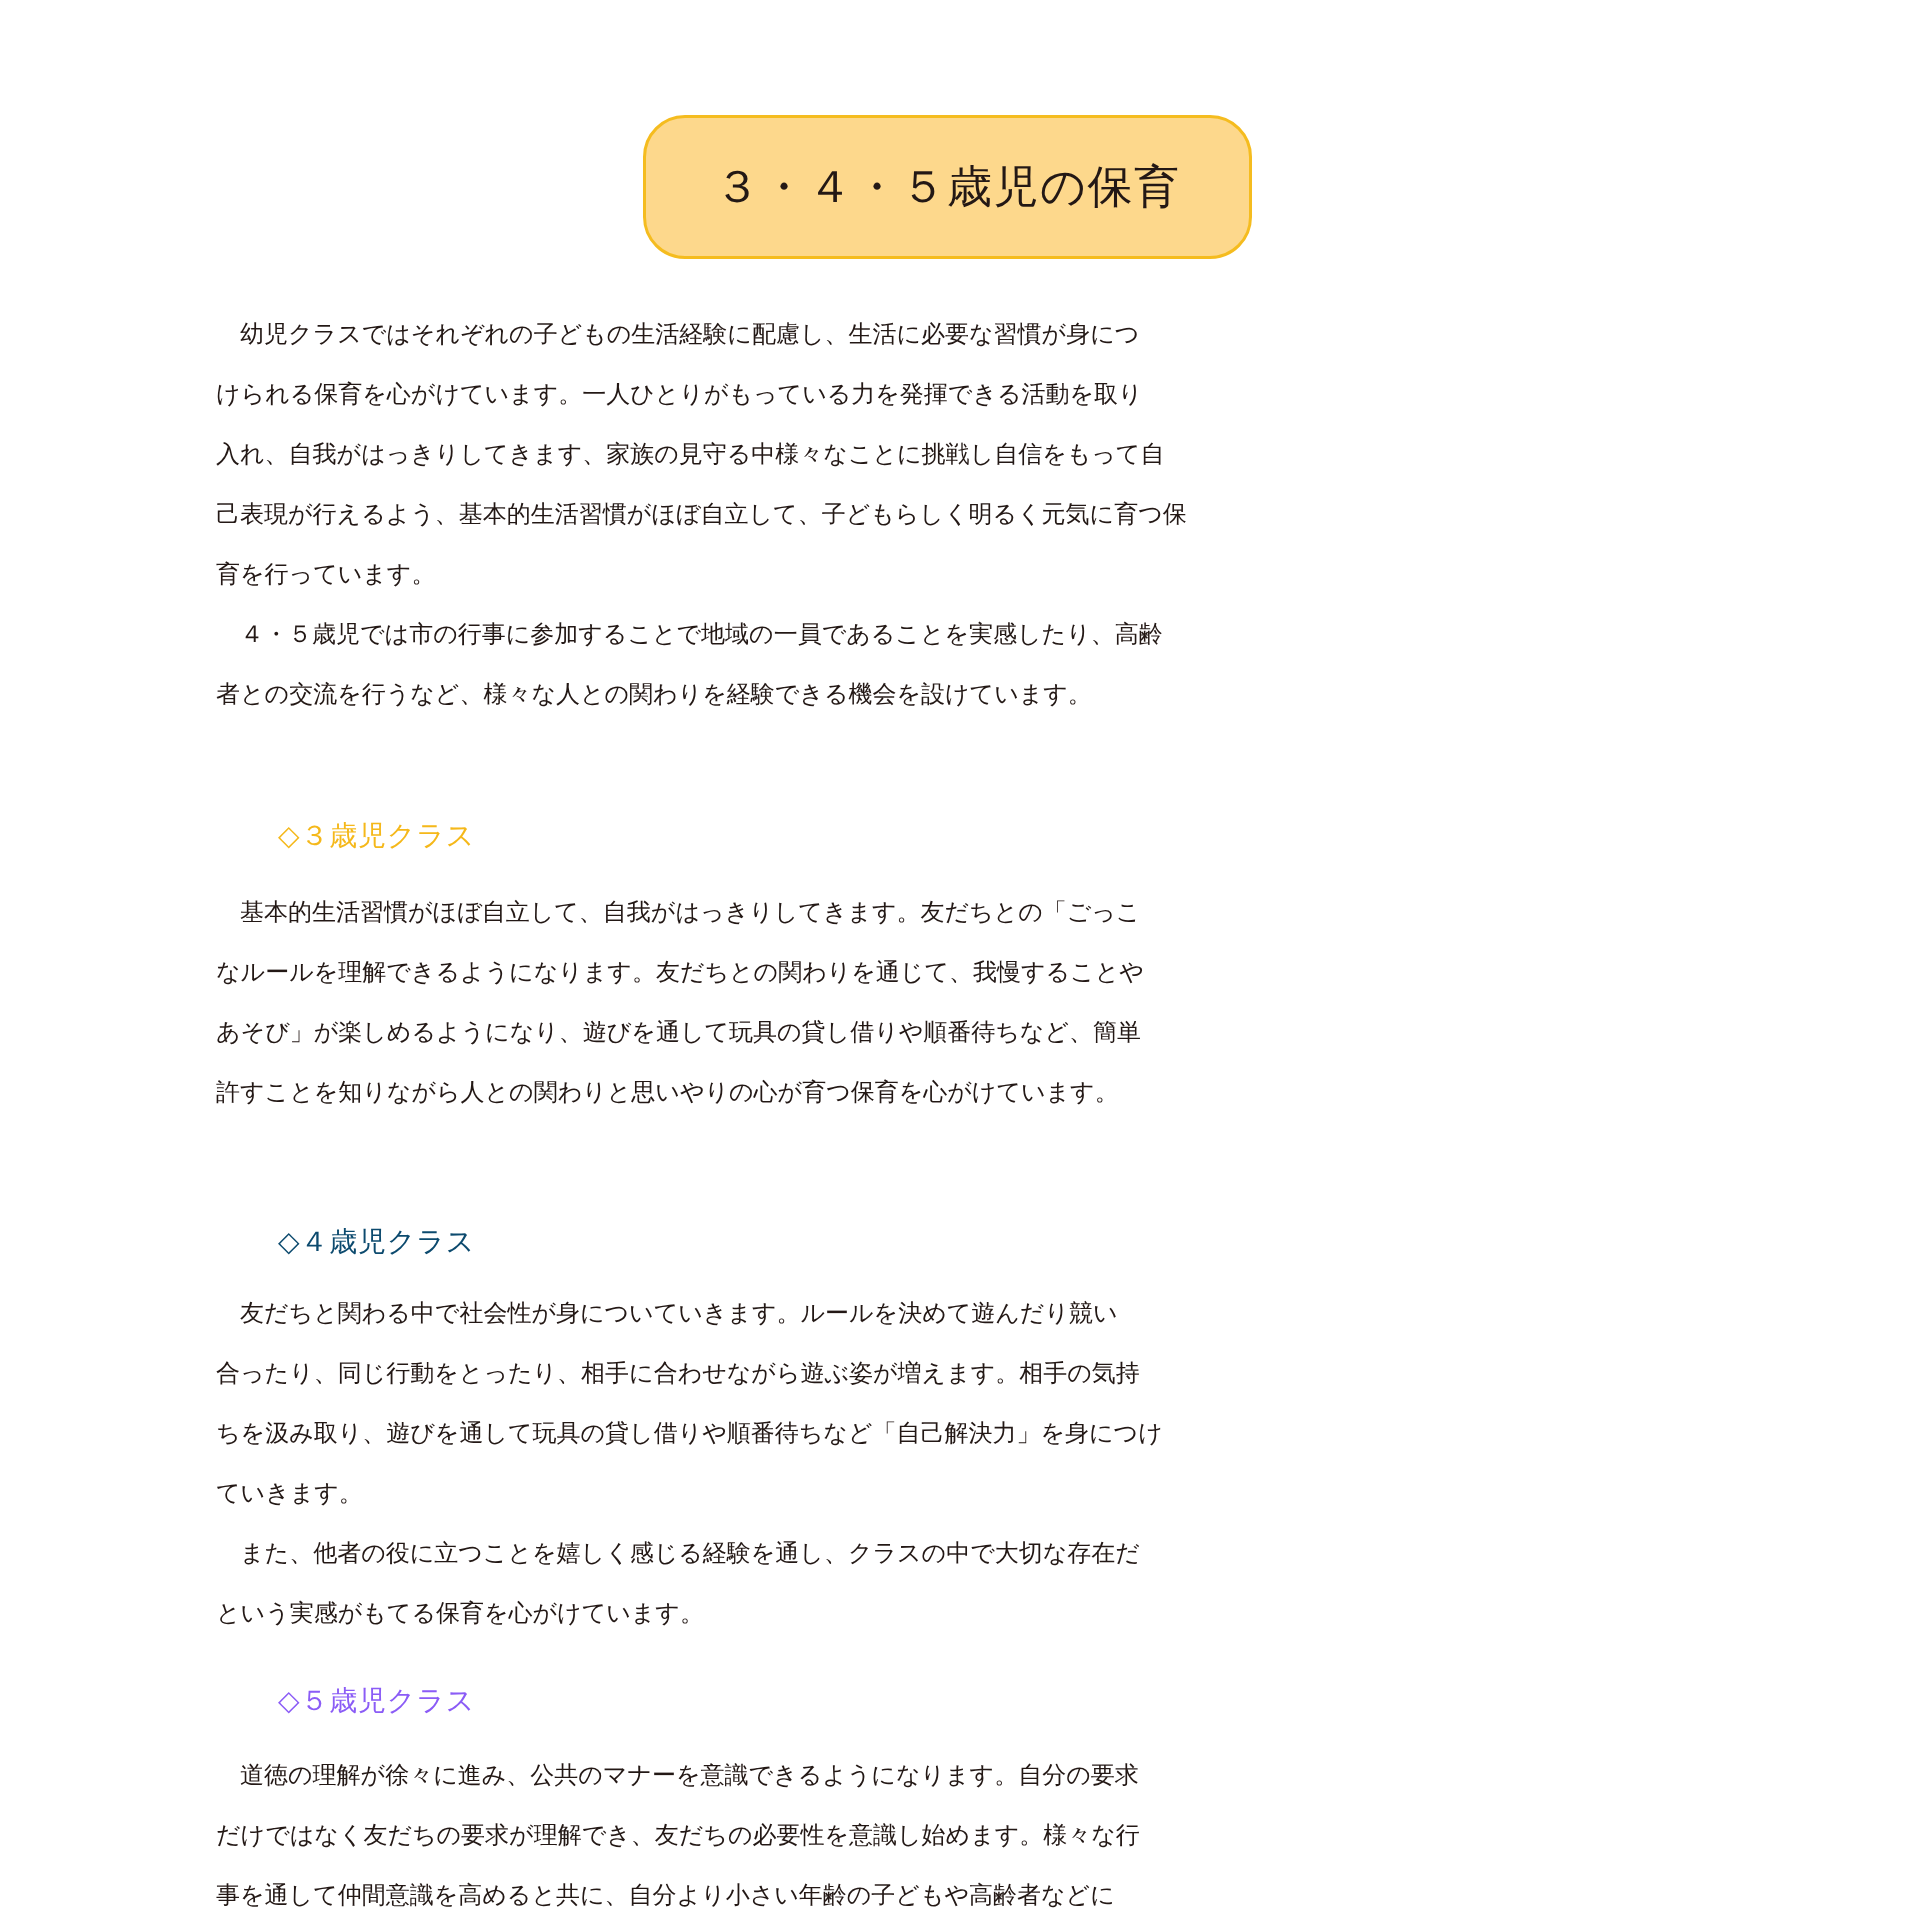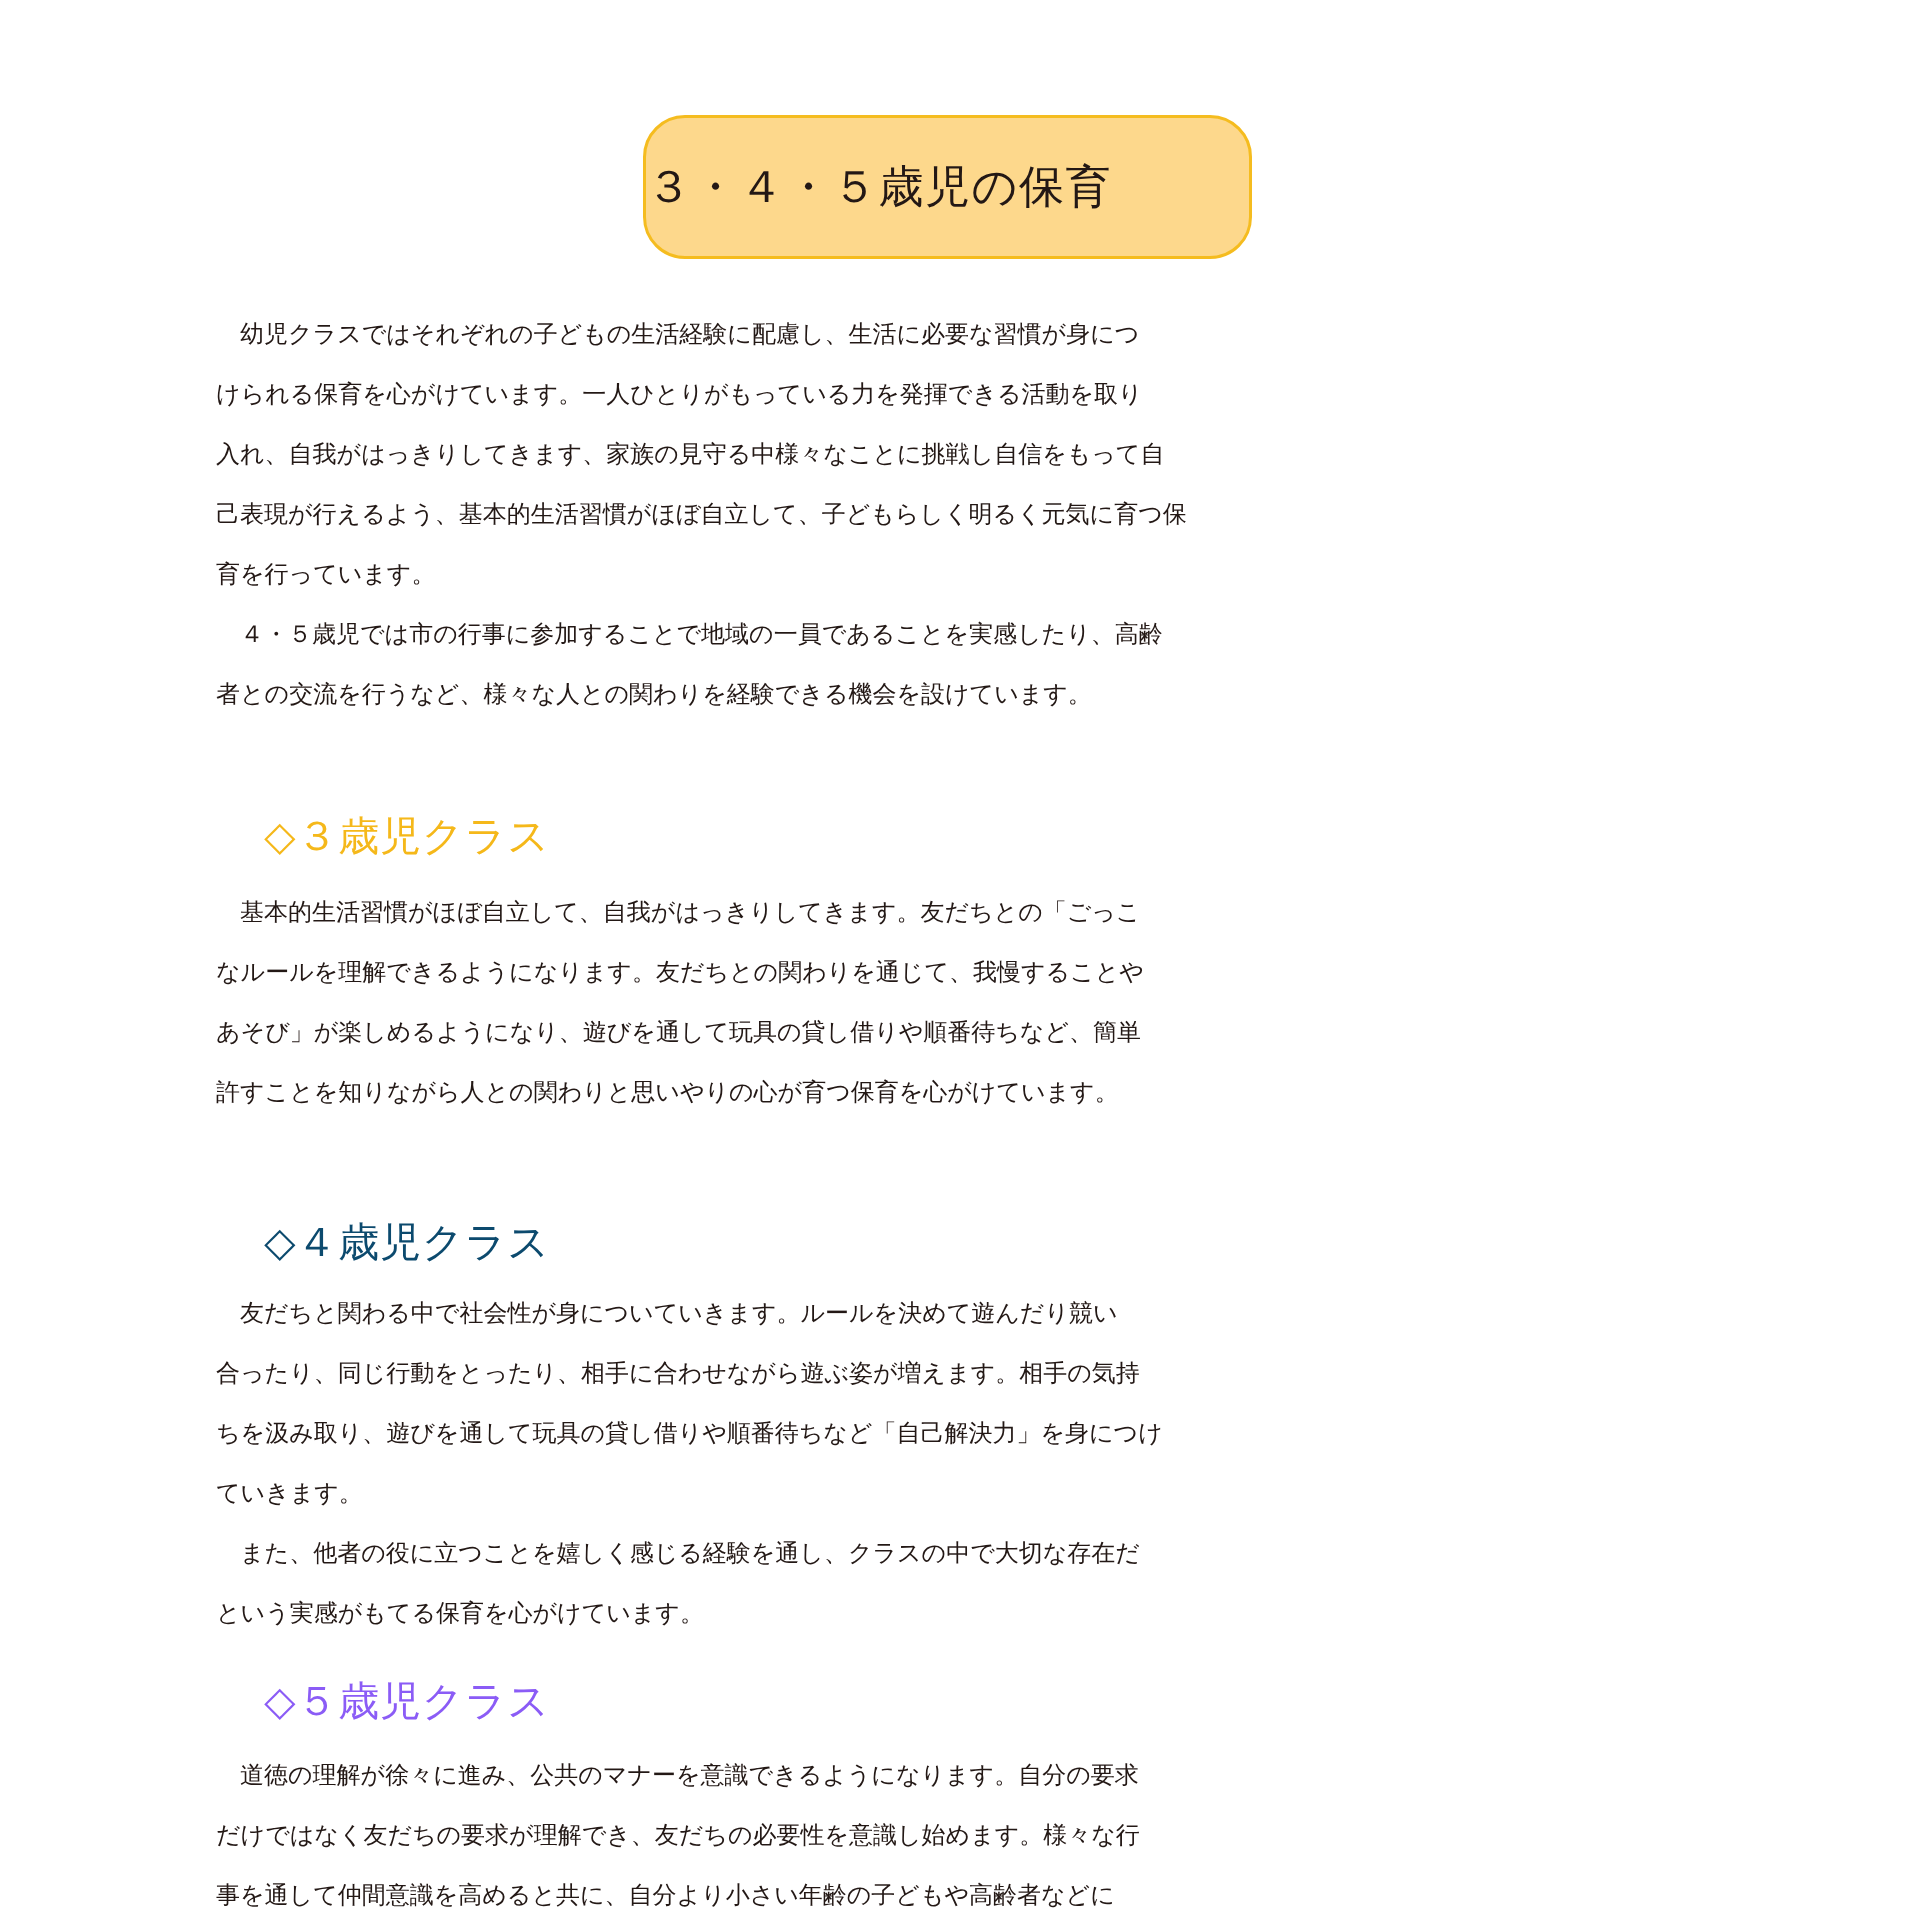--- a/index.html
+++ b/index.html
@@ -20,20 +20,21 @@
     left: 643px;
     top: 115px;
     width: 609px;
     height: 144px;
     background: #fdd88c;
     border: 3.5px solid #f5bc1f;
     border-radius: 42px;
     box-sizing: border-box;
     display: flex;
     align-items: center;
+    justify-content: center;
   }
   .title-text {
     font-size: 45px;
     letter-spacing: 1.5px;
     color: #231815;
     white-space: nowrap;
   }
   .paragraph {
     position: absolute;
     left: 216px;
@@ -42,24 +43,25 @@
     line-height: 60px;
     letter-spacing: 0px;
   }
   .line {
     display: block;
     white-space: nowrap;
     height: 60px;
   }
   .section-heading {
     position: absolute;
-    left: 264px;
-    font-size: 41px;
+    left: 278px;
+    font-size: 28px;
     white-space: nowrap;
     letter-spacing: 0.8px;
+    margin-top: 8px;
   }
   .heading-3 { color: #f5b81a; top: 809px; }
   .heading-4 { color: #0c4a6e; top: 1215px; }
   .heading-5 { color: #8b5cf6; top: 1674px; }
 </style>
 </head>
 <body>
 
 <div class="title-box">
   <span class="title-text">３・４・５歳児の保育</span>

